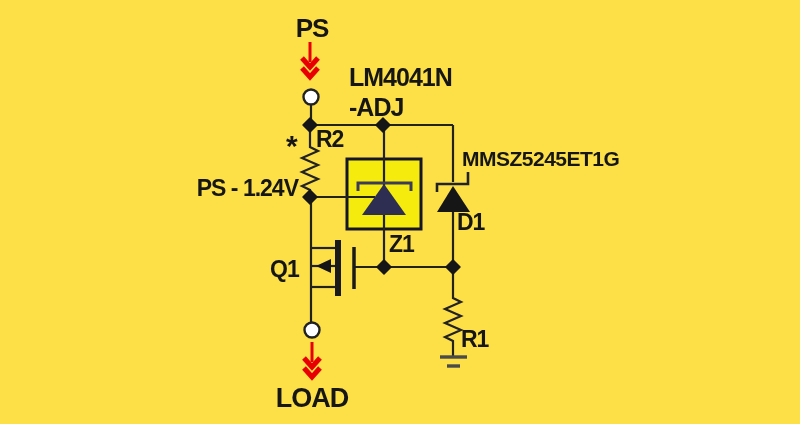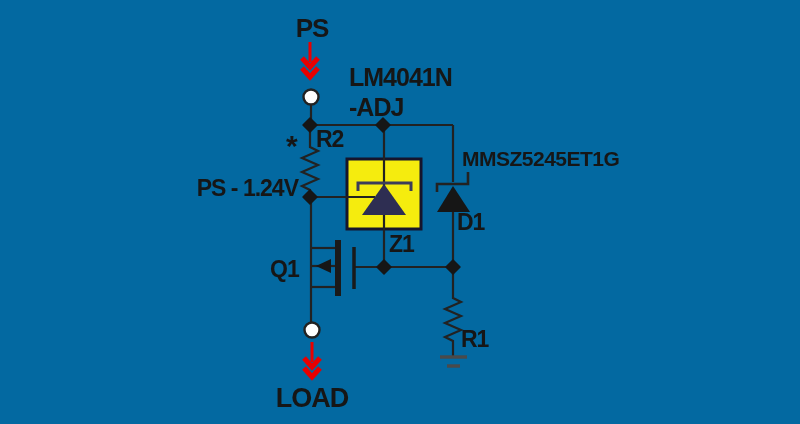--- a/index.html
+++ b/index.html
@@ -1,16 +1,16 @@
 <!DOCTYPE html>
 <html><head>
 <meta charset="utf-8">
 <style>
   html,body{margin:0;padding:0;background:#fff;}
-  .canvas{position:relative;width:800px;height:424px;background:#0369a1;overflow:hidden;}
+  .canvas{position:relative;width:800px;height:424px;background:#fde047;overflow:hidden;}
   svg{display:block;}
   .wire{stroke:#222222;stroke-width:2.2;fill:none;}
   .wire-thick{stroke:#1a1a1a;stroke-width:6;fill:none;}
   .gate-plate{stroke:#1a1a1a;stroke-width:3.5;fill:none;}
   .junction{fill:#161616;stroke:#161616;stroke-width:1.5;stroke-linejoin:round;}
   .terminal{fill:#ffffff;stroke:#222222;stroke-width:2.4;}
   .zener-bar{stroke:#222222;stroke-width:2.6;fill:none;}
   .z1-bar{stroke:#3c3c5a;stroke-width:3;fill:none;}
   .hl-box{stroke:#15152c;stroke-width:3;}
   .ground{stroke:#4a4a4a;stroke-width:3.4;fill:none;}

